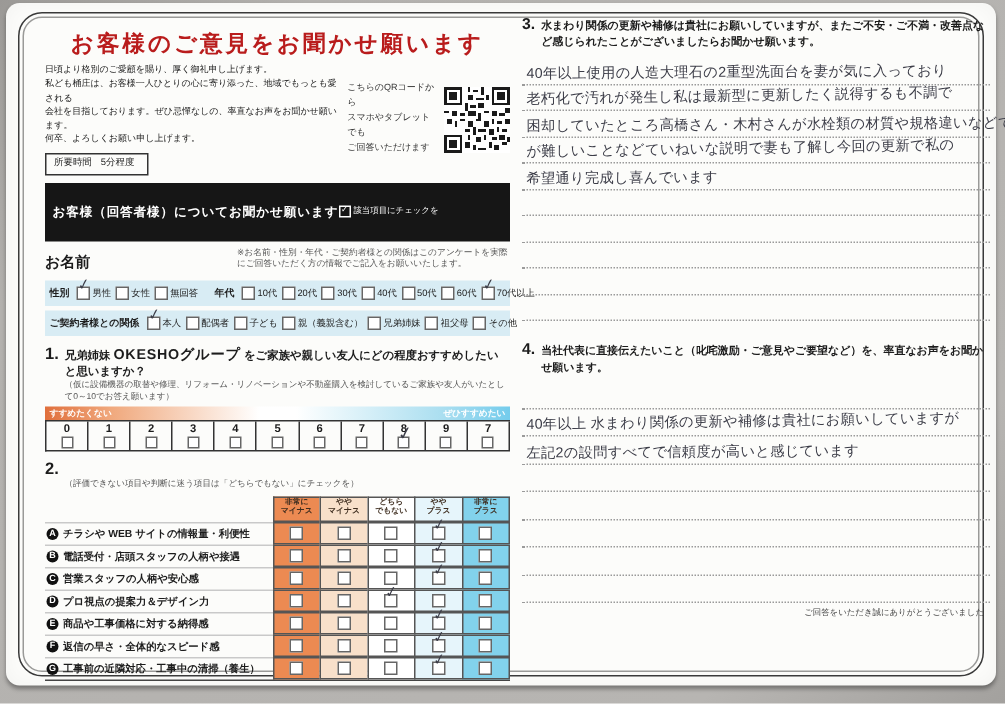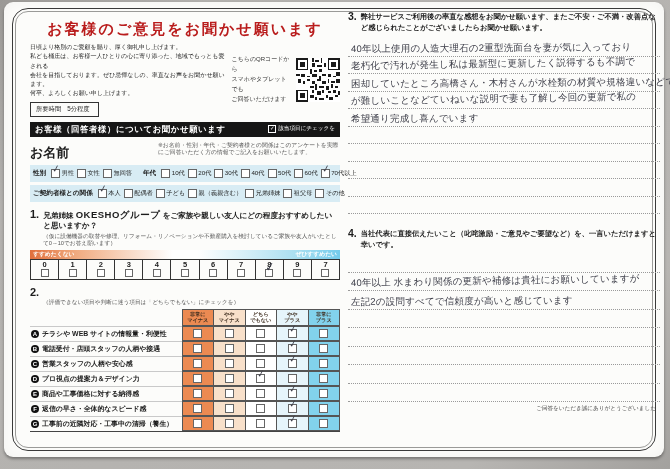--- a/index.html
+++ b/index.html
@@ -24,27 +24,27 @@
   h1.title{font-size:15px;font-weight:bold;text-align:center;letter-spacing:2px;margin:8px 0 4px;color:#b91c1c;}
 
   .intro-row{display:flex;gap:5px;align-items:flex-start;margin-top:2px;}
   .intro-text{width:198px;font-size:6px;line-height:1.55;color:#222;}
   .time-box{display:inline-block;border:1px solid #333;padding:1px 8px 2px 5px;font-size:6.3px;margin-top:3px;color:#222;}
   .time-box .tv{margin-left:6px;}
   .qr-caption{width:60px;font-size:6px;line-height:1.65;color:#333;align-self:center;text-align:left;}
   .qr-wrap{width:44px;height:44px;align-self:center;flex:0 0 auto;}
 
   .bar{background:var(--bar,#161616);color:#fff;height:15px;display:flex;align-items:center;
-    padding:0 5px;margin-top:5px;justify-content:space-between;}
+    padding:12px 5px;margin-top:5px;}
   .bar .bt{font-size:8.4px;font-weight:bold;letter-spacing:0.6px;white-space:nowrap;}
   .badge{display:flex;align-items:center;gap:2px;font-size:5.6px;color:#fff;white-space:nowrap;}
   .badge-box{width:6px;height:6px;border:1px solid #fff;font-size:5.5px;line-height:5px;text-align:center;display:inline-block;}
 
   .name-row{display:flex;justify-content:space-between;align-items:flex-start;margin-top:5px;min-height:18px;}
-  .name-lbl{font-size:13px;font-weight:bold;padding-top:2px;}
+  .name-lbl{font-size:10px;font-weight:bold;padding-top:2px;}
   .name-note{width:182px;font-size:5.8px;line-height:1.35;color:#555;}
 
   .band{background:var(--band,#d8ecf4);margin-top:3px;padding:4px 3px;display:flex;align-items:center;
     gap:4px;font-size:6.2px;white-space:nowrap;}
   .band .blbl{font-weight:bold;font-size:6.6px;margin-right:1px;}
   .opt{display:inline-flex;align-items:center;gap:1.5px;margin-right:3px;}
   .cb{display:inline-block;width:7px;height:7px;border:1px solid #666;background:#fff;position:relative;vertical-align:middle;flex:0 0 auto;}
   .cb .tick{position:absolute;left:0px;top:-6px;font-size:10px;font-weight:bold;color:var(--ink,#3c3d48);
     transform:rotate(-10deg);line-height:1;}
 
@@ -538,21 +538,21 @@
             <span class="cb"></span>
           </div>
         </div>
       </div>
 
   </div>
 
   <div class="col-right">
     <div class="q34head">
       <span class="qno">3.</span>
-      <span class="q34text">弊社サービスご利用後の率直な感想をお聞かせ願います、またご不安・ご不満・改善点など感じられたことがございましたらお聞かせ願います。</span>
+      <span class="q34text">水まわり関係の更新や補修は貴社にお願いしていますが、またご不安・ご不満・改善点など感じられたことがございましたらお聞かせ願います。</span>
     </div>
     <div id="q3-lines">
         <div class="dline">
           <span class="hand" style="transform: rotate(-0.4deg);">40年以上使用の人造大理石の2重型洗面台を妻が気に入っており</span>
         </div>
         <div class="dline">
           <span class="hand" style="transform: rotate(-0.9deg);">老朽化で汚れが発生し私は最新型に更新したく説得するも不調で</span>
         </div>
         <div class="dline">
           <span class="hand" style="transform: rotate(-0.4deg);">困却していたところ高橋さん・木村さんが水栓類の材質や規格違いなどで修理</span>
@@ -565,21 +565,21 @@
         </div>
         <div class="dline"></div>
         <div class="dline"></div>
         <div class="dline"></div>
         <div class="dline"></div>
         <div class="dline"></div>
       </div>
 
     <div class="q34head q4h">
       <span class="qno">4.</span>
-      <span class="q34text">当社代表に直接伝えたいこと（叱咤激励・ご意見やご要望など）を、一言いただけますと幸いです。</span>
+      <span class="q34text">当社代表に直接伝えたいこと（叱咤激励・ご意見やご要望など）を、率直なお声をお聞かせ願います。</span>
     </div>
     <div id="q4-lines">
         <div class="dline"></div>
         <div class="dline">
           <span class="hand" style="transform: rotate(-0.9deg);">40年以上 水まわり関係の更新や補修は貴社にお願いしていますが</span>
         </div>
         <div class="dline">
           <span class="hand" style="transform: rotate(-0.4deg);">左記2の設問すべてで信頼度が高いと感じています</span>
         </div>
         <div class="dline"></div>

